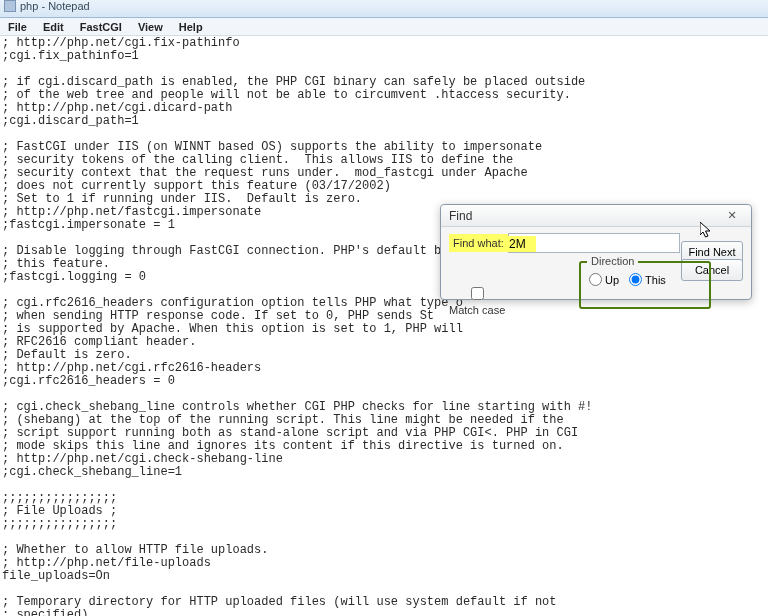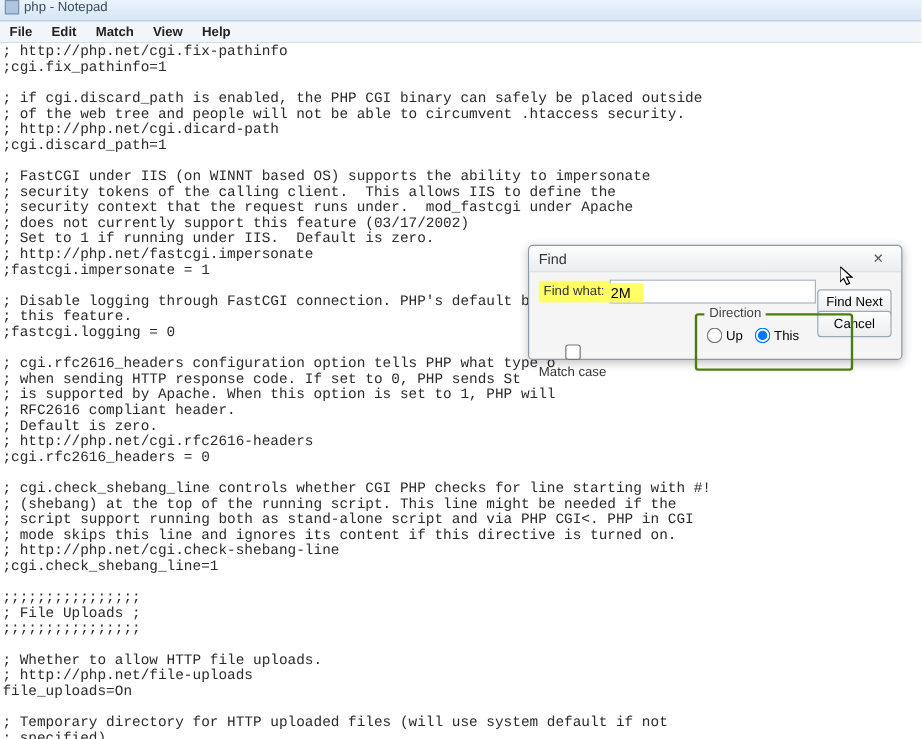--- a/index.html
+++ b/index.html
@@ -211,21 +211,21 @@
 <body>
 
 <div class="titlebar">
   <span class="app-icon"></span>
   <span>php - Notepad</span>
 </div>
 
 <div class="menubar">
   <span class="menuitem">File</span>
   <span class="menuitem">Edit</span>
-  <span class="menuitem">Match</span>
+  <span class="menuitem">FastCGI</span>
   <span class="menuitem">View</span>
   <span class="menuitem">Help</span>
 </div>
 
 <div class="editor" id="editor"><div>; http://php.net/cgi.fix-pathinfo</div><div>;cgi.fix_pathinfo=1</div><div>&nbsp;</div><div>; if cgi.discard_path is enabled, the PHP CGI binary can safely be placed outside</div><div>; of the web tree and people will not be able to circumvent .htaccess security.</div><div>; http://php.net/cgi.dicard-path</div><div>;cgi.discard_path=1</div><div>&nbsp;</div><div>; FastCGI under IIS (on WINNT based OS) supports the ability to impersonate</div><div>; security tokens of the calling client.  This allows IIS to define the</div><div>; security context that the request runs under.  mod_fastcgi under Apache</div><div>; does not currently support this feature (03/17/2002)</div><div>; Set to 1 if running under IIS.  Default is zero.</div><div>; http://php.net/fastcgi.impersonate</div><div>;fastcgi.impersonate = 1</div><div>&nbsp;</div><div>; Disable logging through FastCGI connection. PHP's default beha</div><div>; this feature.</div><div>;fastcgi.logging = 0</div><div>&nbsp;</div><div>; cgi.rfc2616_headers configuration option tells PHP what type o</div><div>; when sending HTTP response code. If set to 0, PHP sends St</div><div>; is supported by Apache. When this option is set to 1, PHP will</div><div>; RFC2616 compliant header.</div><div>; Default is zero.</div><div>; http://php.net/cgi.rfc2616-headers</div><div>;cgi.rfc2616_headers = 0</div><div>&nbsp;</div><div>; cgi.check_shebang_line controls whether CGI PHP checks for line starting with #!</div><div>; (shebang) at the top of the running script. This line might be needed if the</div><div>; script support running both as stand-alone script and via PHP CGI&lt;. PHP in CGI</div><div>; mode skips this line and ignores its content if this directive is turned on.</div><div>; http://php.net/cgi.check-shebang-line</div><div>;cgi.check_shebang_line=1</div><div>&nbsp;</div><div>;;;;;;;;;;;;;;;;</div><div>; File Uploads ;</div><div>;;;;;;;;;;;;;;;;</div><div>&nbsp;</div><div>; Whether to allow HTTP file uploads.</div><div>; http://php.net/file-uploads</div><div>file_uploads=On</div><div>&nbsp;</div><div>; Temporary directory for HTTP uploaded files (will use system default if not</div><div>; specified).</div></div>
 
 <div class="find-dialog">
   <div class="find-titlebar">
     <span class="find-title">Find</span>
     <span class="find-close">✕</span>

